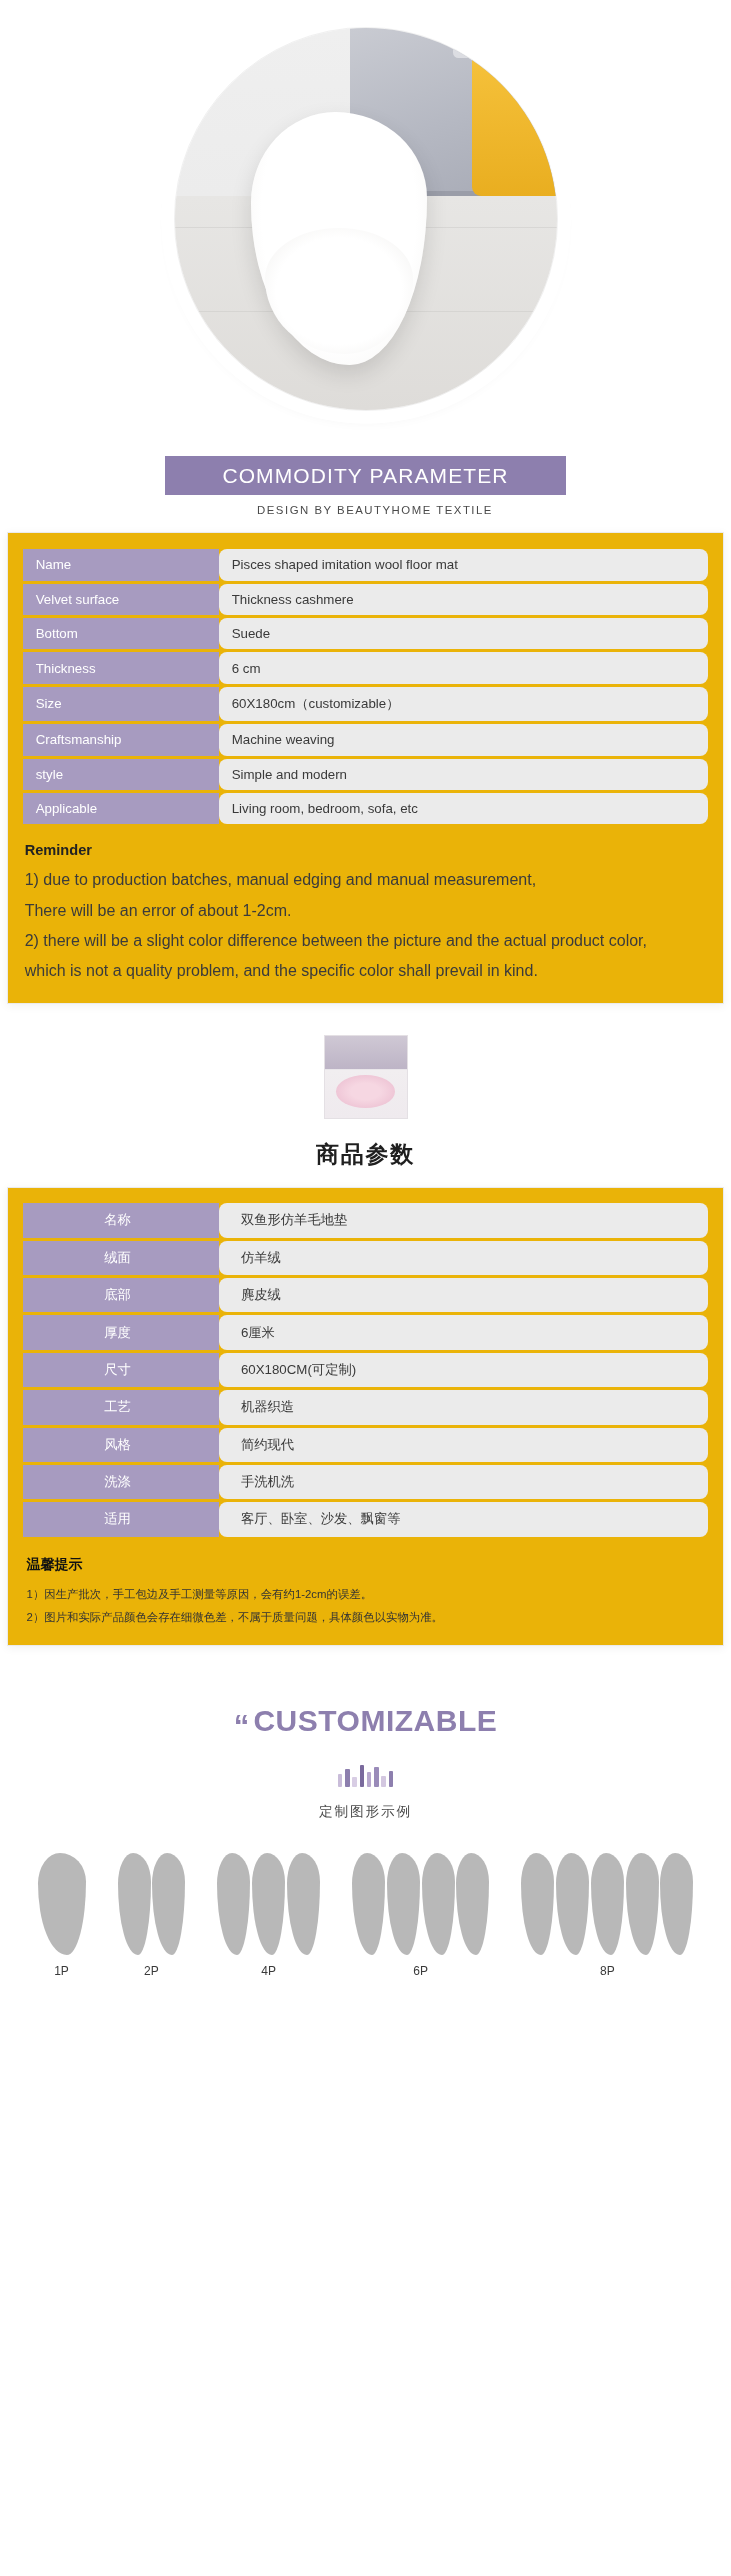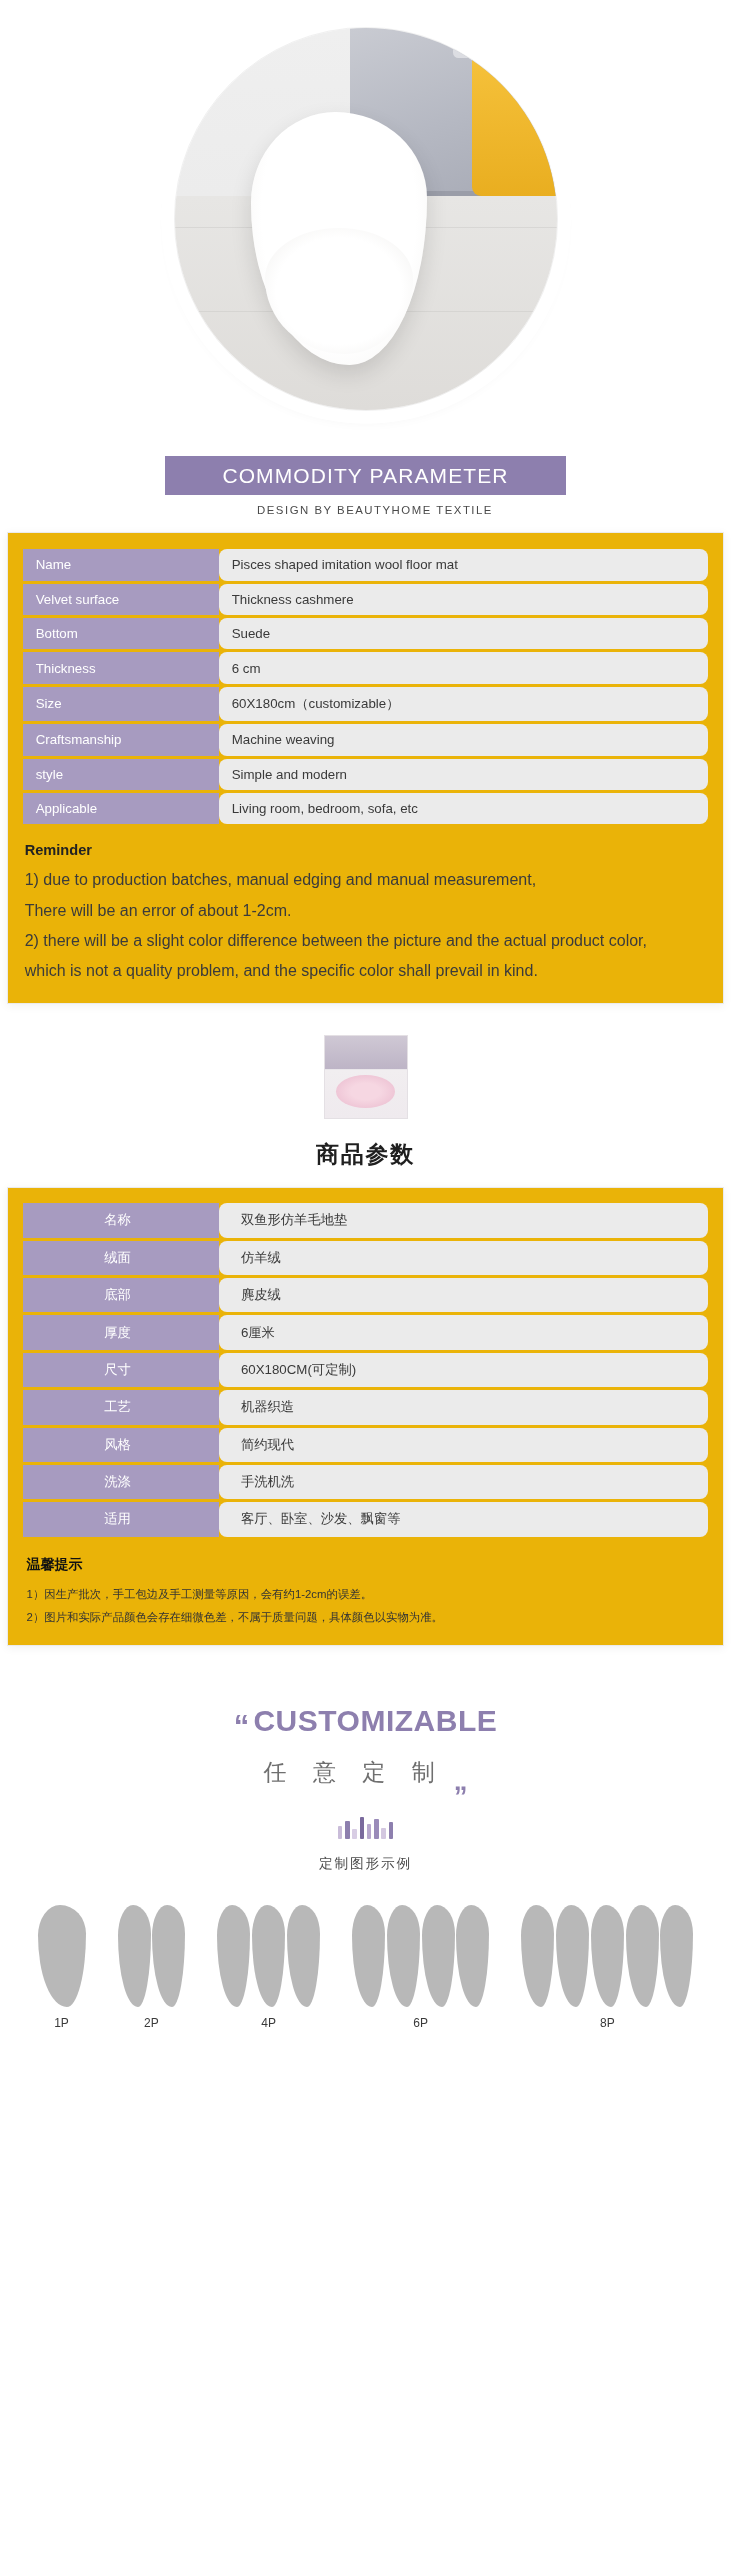--- a/index.html
+++ b/index.html
@@ -389,23 +389,20 @@
 
     <div class="cn-tip-title">温馨提示</div>
     <div class="cn-tip-line">1）因生产批次，手工包边及手工测量等原因，会有约1-2cm的误差。</div>
     <div class="cn-tip-line">2）图片和实际产品颜色会存在细微色差，不属于质量问题，具体颜色以实物为准。</div>
   </div>
 
   <div class="custom-wrap">
     <div class="custom-en">
       <span class="quote-open">“</span><span>CUSTOMIZABLE</span>
     </div>
-    <div>
-      <span class="custom-cn">任 意 定 制</span><span class="quote-close">„</span>
-    </div>
 
     <div class="bars" id="bars">
         <i style="height: 12.8px; background: rgb(201, 188, 217);"></i>
         <i style="height: 18.3px; background: rgb(141, 127, 174);"></i>
         <i style="height: 10px; background: rgb(216, 205, 228);"></i>
         <i style="height: 22px; background: rgb(122, 106, 157);"></i>
         <i style="height: 14.6px; background: rgb(183, 167, 205);"></i>
         <i style="height: 20px; background: rgb(154, 139, 185);"></i>
         <i style="height: 11px; background: rgb(211, 199, 224);"></i>
         <i style="height: 16.4px; background: rgb(141, 127, 174);"></i>

